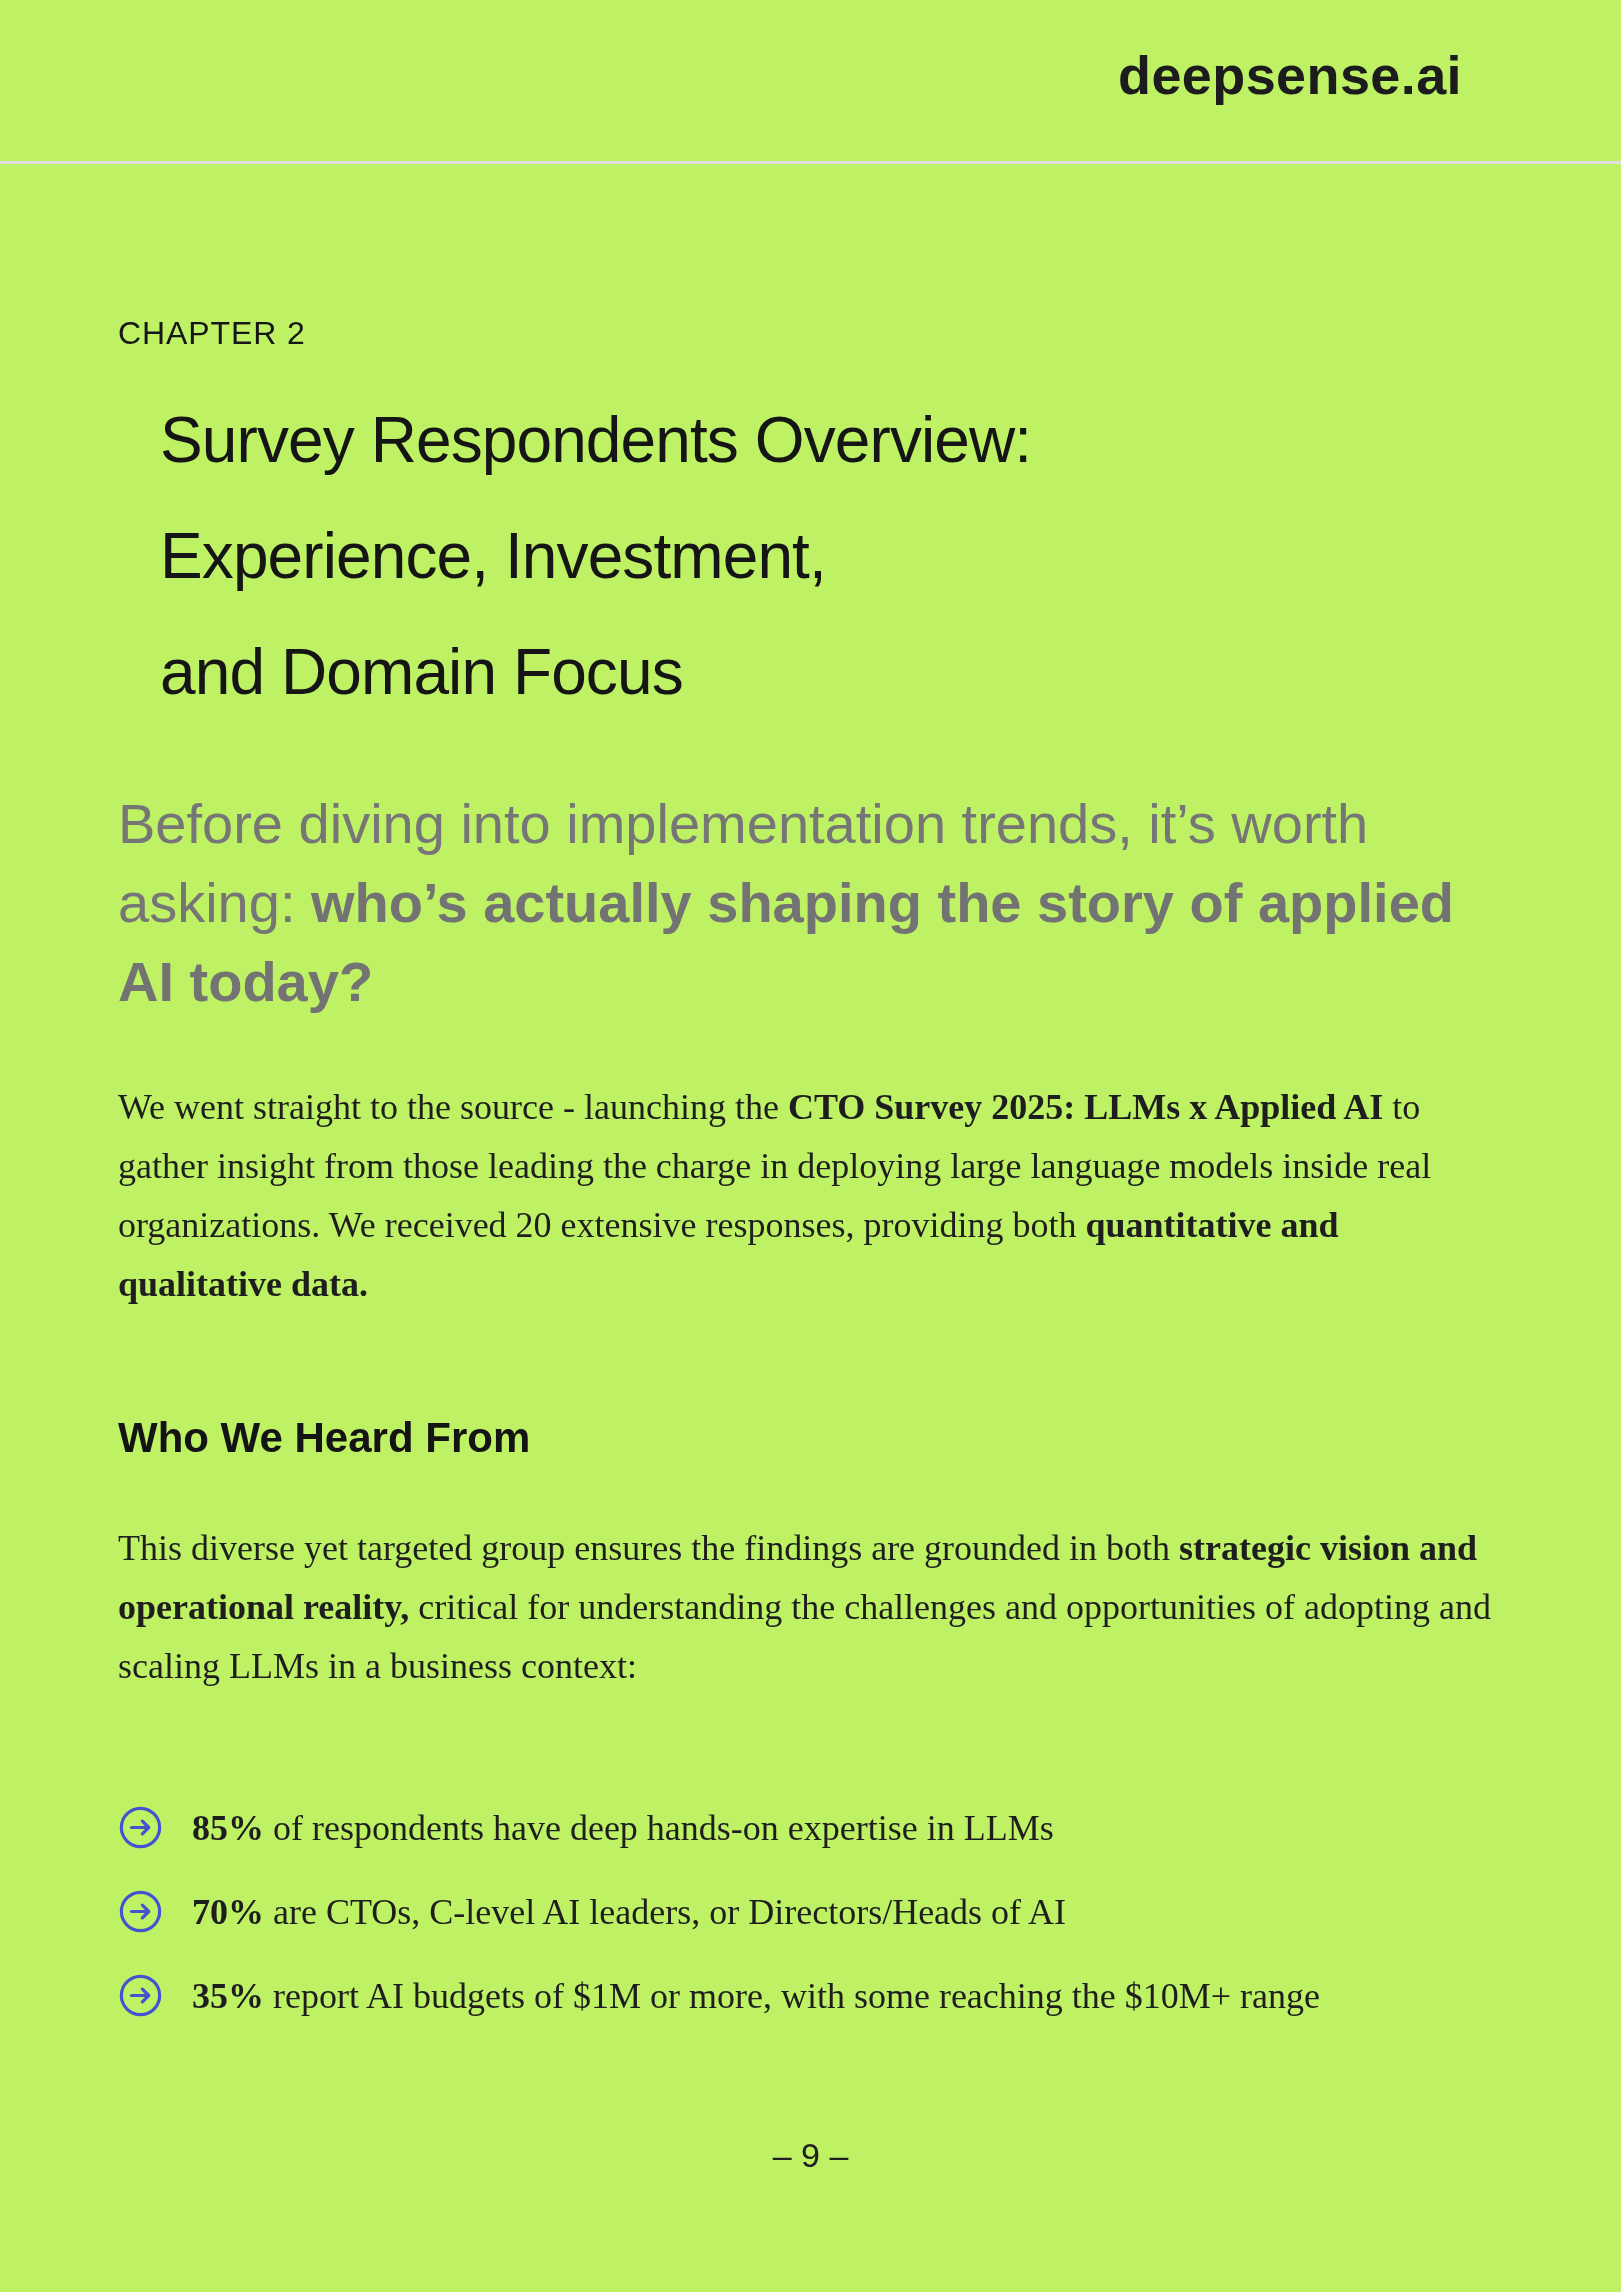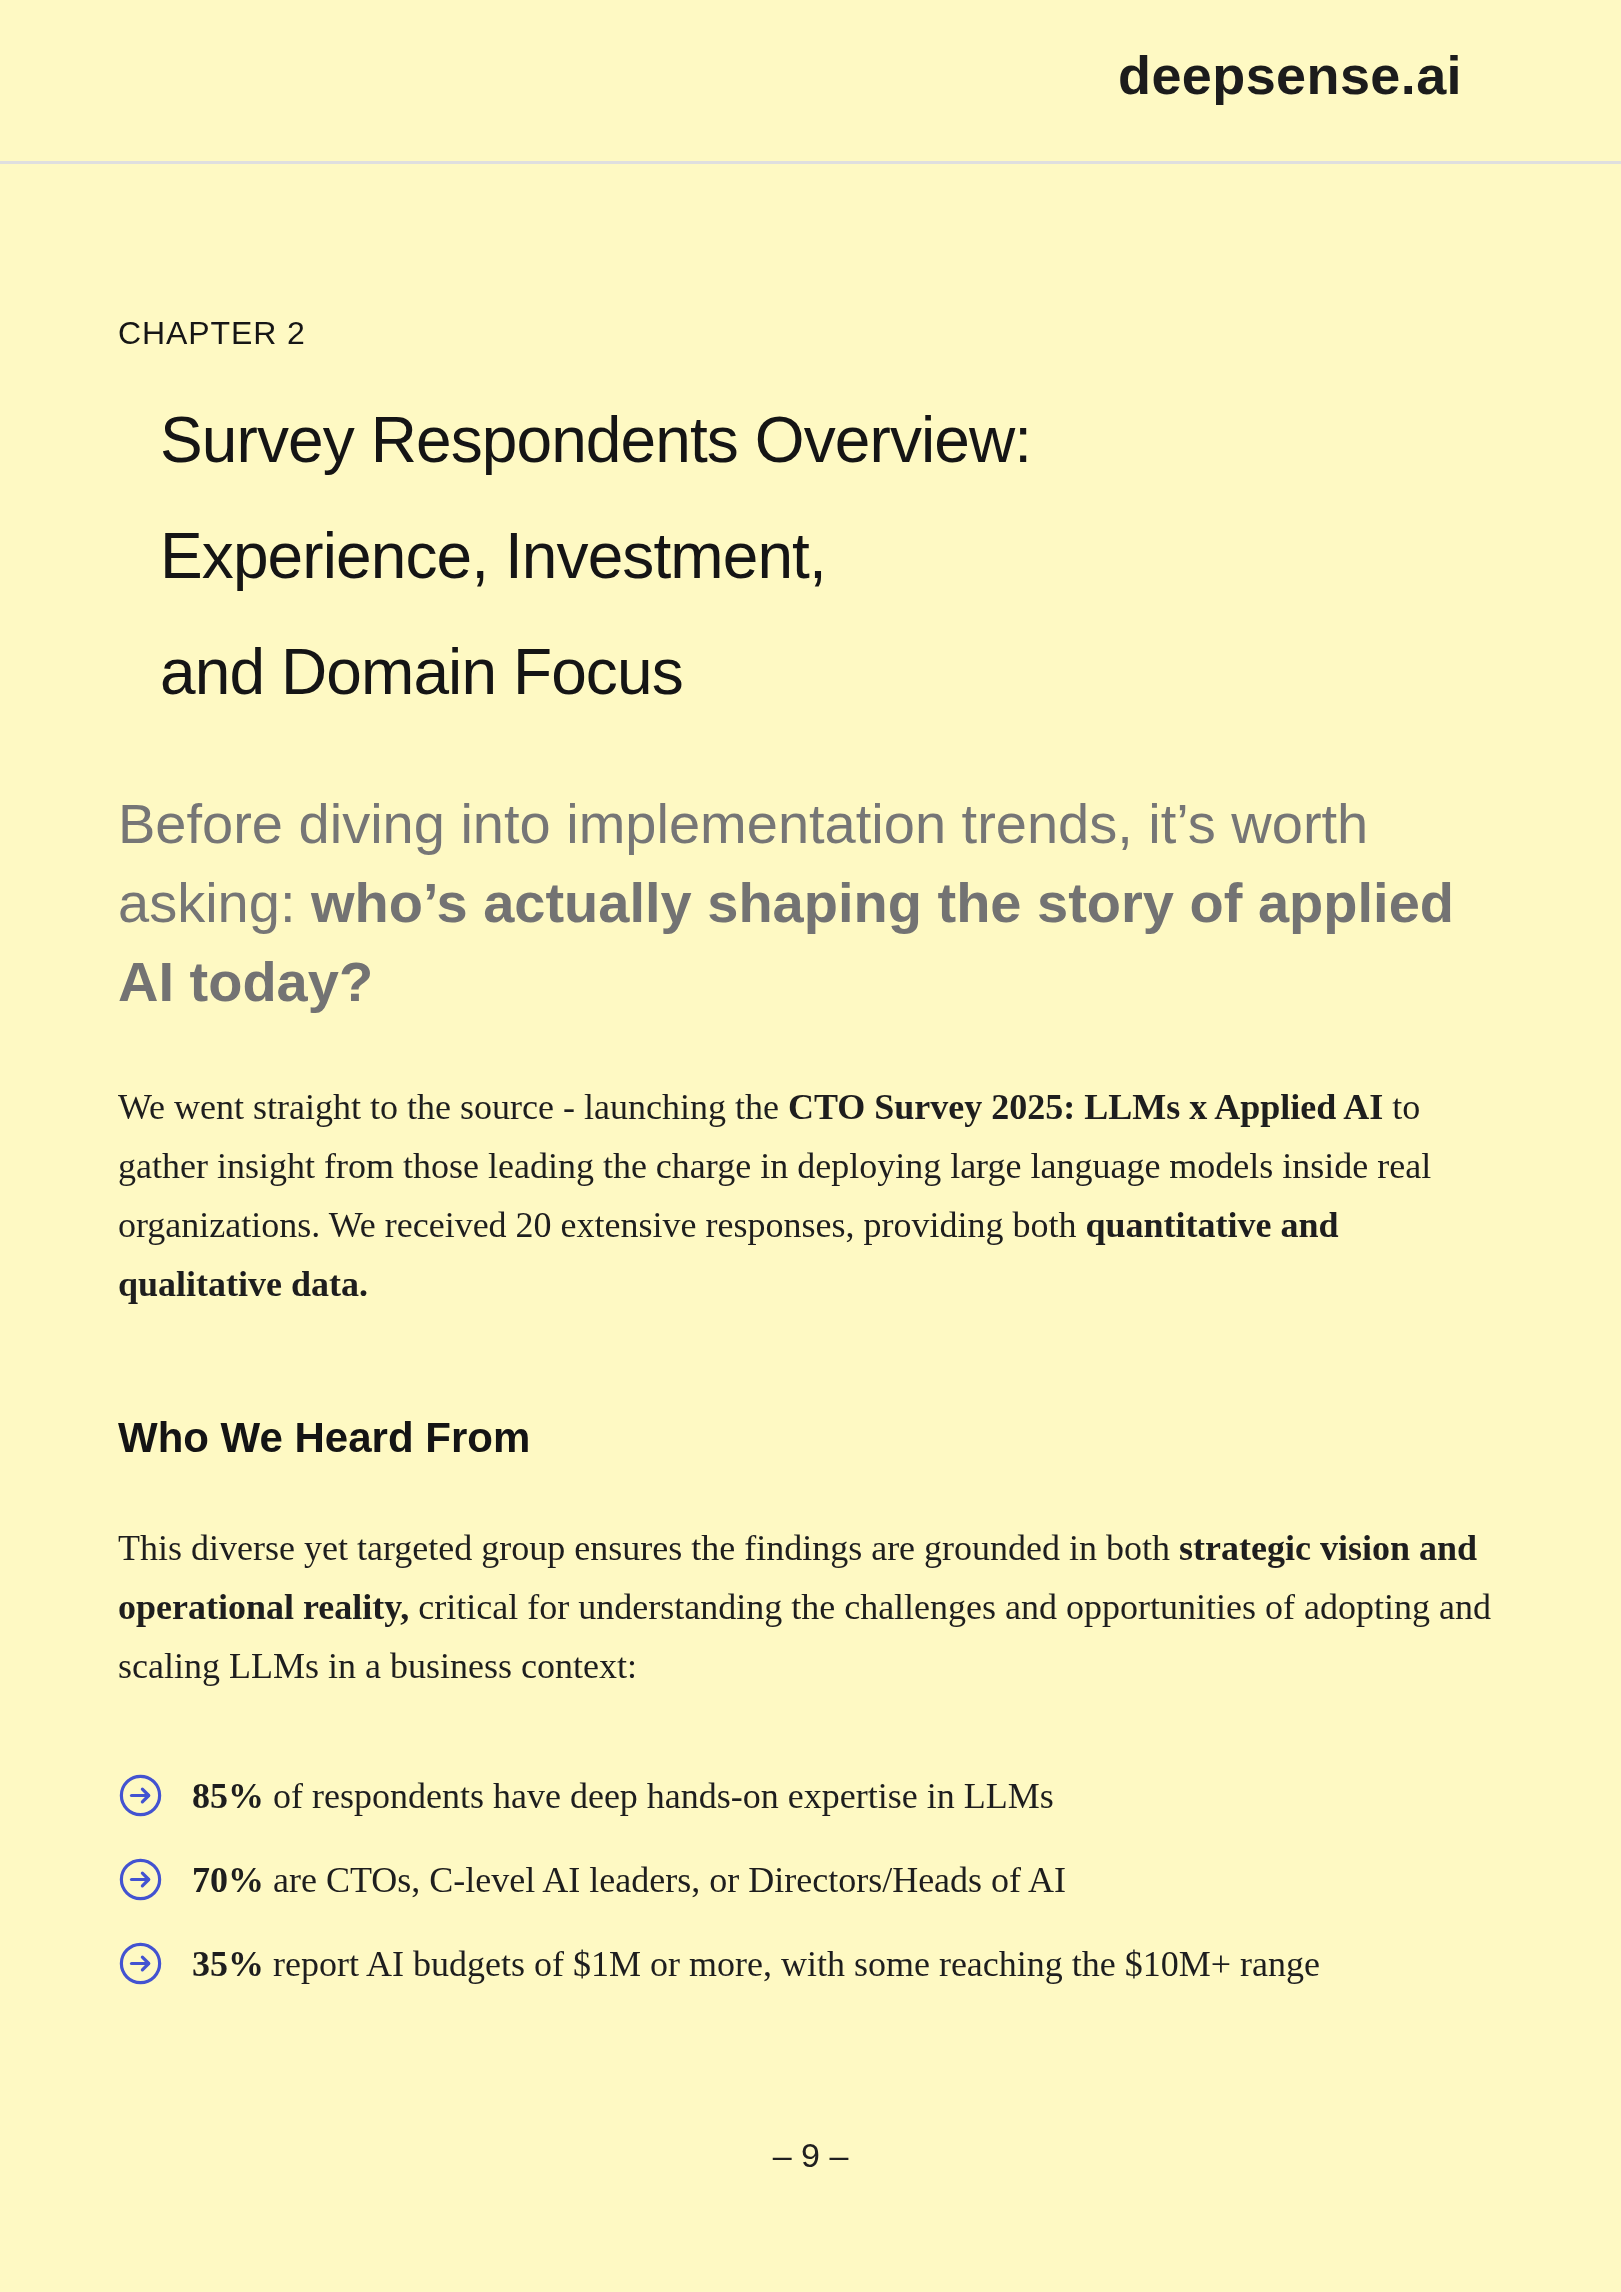--- a/index.html
+++ b/index.html
@@ -5,21 +5,21 @@
   html,body { margin:0; padding:0; background:#ffffff; }
   body {
     width:1621px; height:2293px;
     font-family:"Liberation Sans", sans-serif;
     color:#1a1a1a;
     -webkit-font-smoothing:antialiased;
   }
   .page {
     position:relative;
     width:1621px; height:2293px;
-    background:#fef9c3;
+    background:#bef264;
     overflow:hidden;
   }
   
   .header {
     box-sizing:border-box;
     height:161px;
     padding:43px 159px 0 107px;
     text-align:right;
   }
   .logo {
@@ -78,21 +78,21 @@
   .intro-p { margin-top:57px; }
   .section-heading {
     margin-top:99px;
     font-size:42px;
     font-weight:700;
     color:#141414;
     line-height:1.2;
   }
   .section-p { margin-top:56px; }
   
-  .bullets { margin-top:76px; }
+  .bullets { margin-top:108px; }
   .bullet-row {
     display:flex;
     align-items:flex-start;
     gap:29px;
     margin-bottom:36px;
   }
   .bullet-icon {
     flex:none;
     width:45px; height:45px;
     color:#4353d1;

